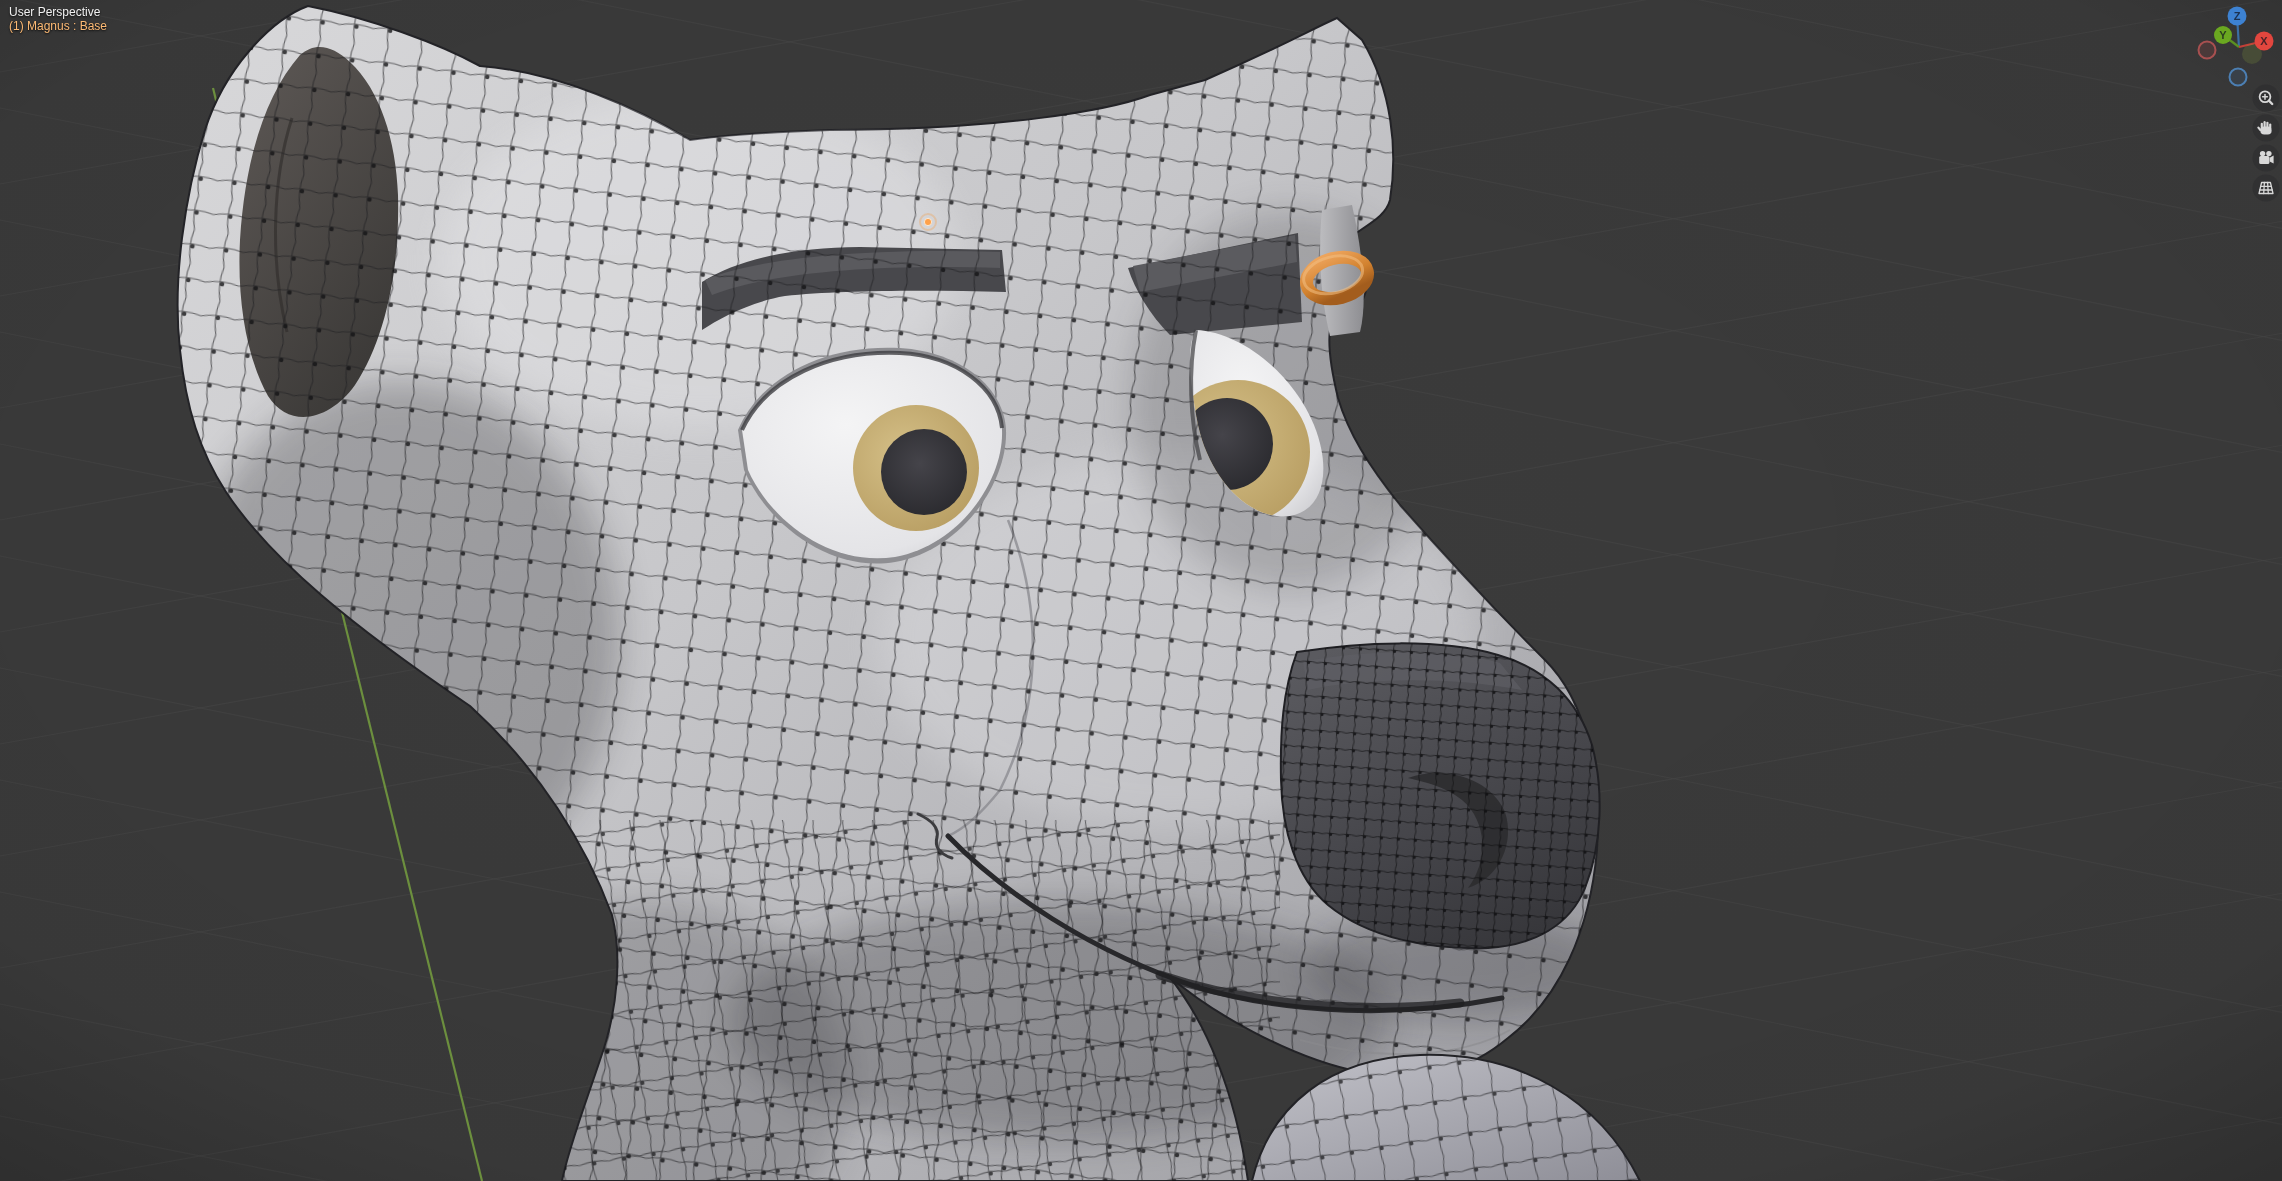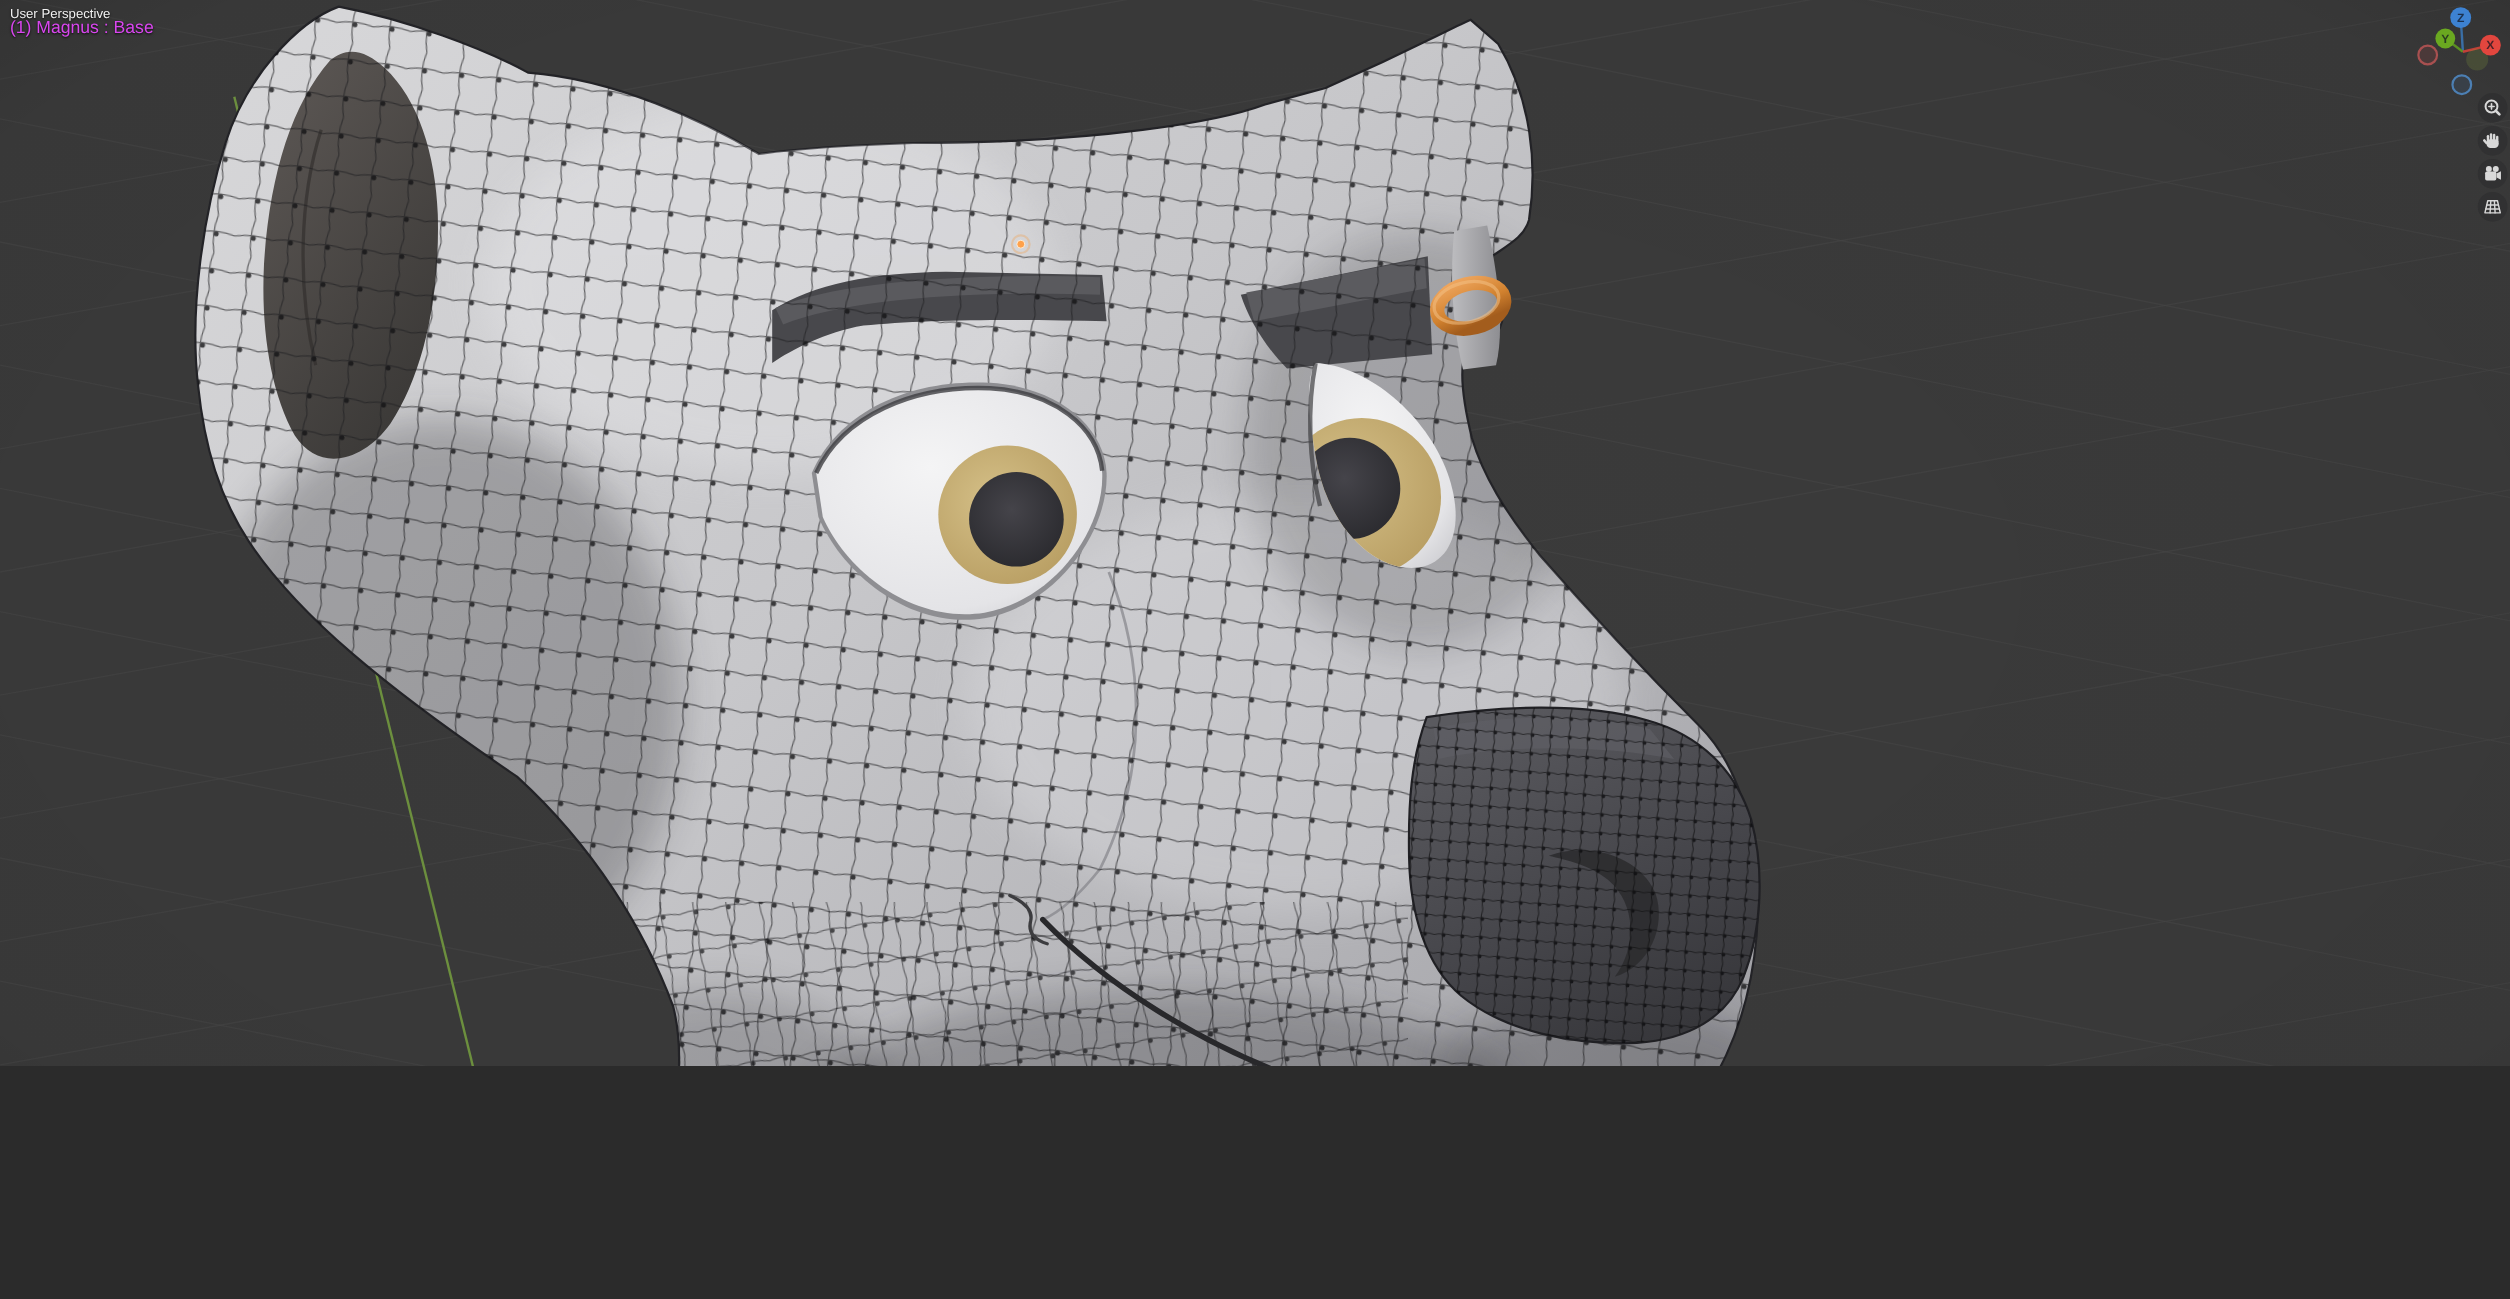--- a/index.html
+++ b/index.html
@@ -1,21 +1,21 @@
 <!DOCTYPE html>
 <html><head>
 <meta charset="utf-8">
 <style>
   html,body{margin:0;padding:0;background:#2b2b2b;}
-  .stage{position:relative;width:2282px;height:969px;overflow:hidden;
+  .stage{position:relative;width:2282px;height:1181px;overflow:hidden;
          font-family:"Liberation Sans",sans-serif;}
   svg{display:block;}
   .hud{position:absolute;top:5px;left:9px;z-index:5;pointer-events:none;}
   .hud .line1{font-size:12px;color:#f1f1f1;text-shadow:0 1px 2px rgba(0,0,0,.85);line-height:14px;}
-  .hud .line2{font-size:16px;color:#d946ef;text-shadow:0 1px 2px rgba(0,0,0,.85);line-height:14px;}
+  .hud .line2{font-size:12px;color:#fdba74;text-shadow:0 1px 2px rgba(0,0,0,.85);line-height:14px;}
   .gizmo-label{font-size:11px;font-weight:700;fill:rgba(15,20,30,.72);}
 </style>
 </head>
 <body>
 
 <div class="stage">
 
   <div class="hud">
     <div class="line1">User Perspective</div>
     <div class="line2">(1) Magnus : Base</div>

